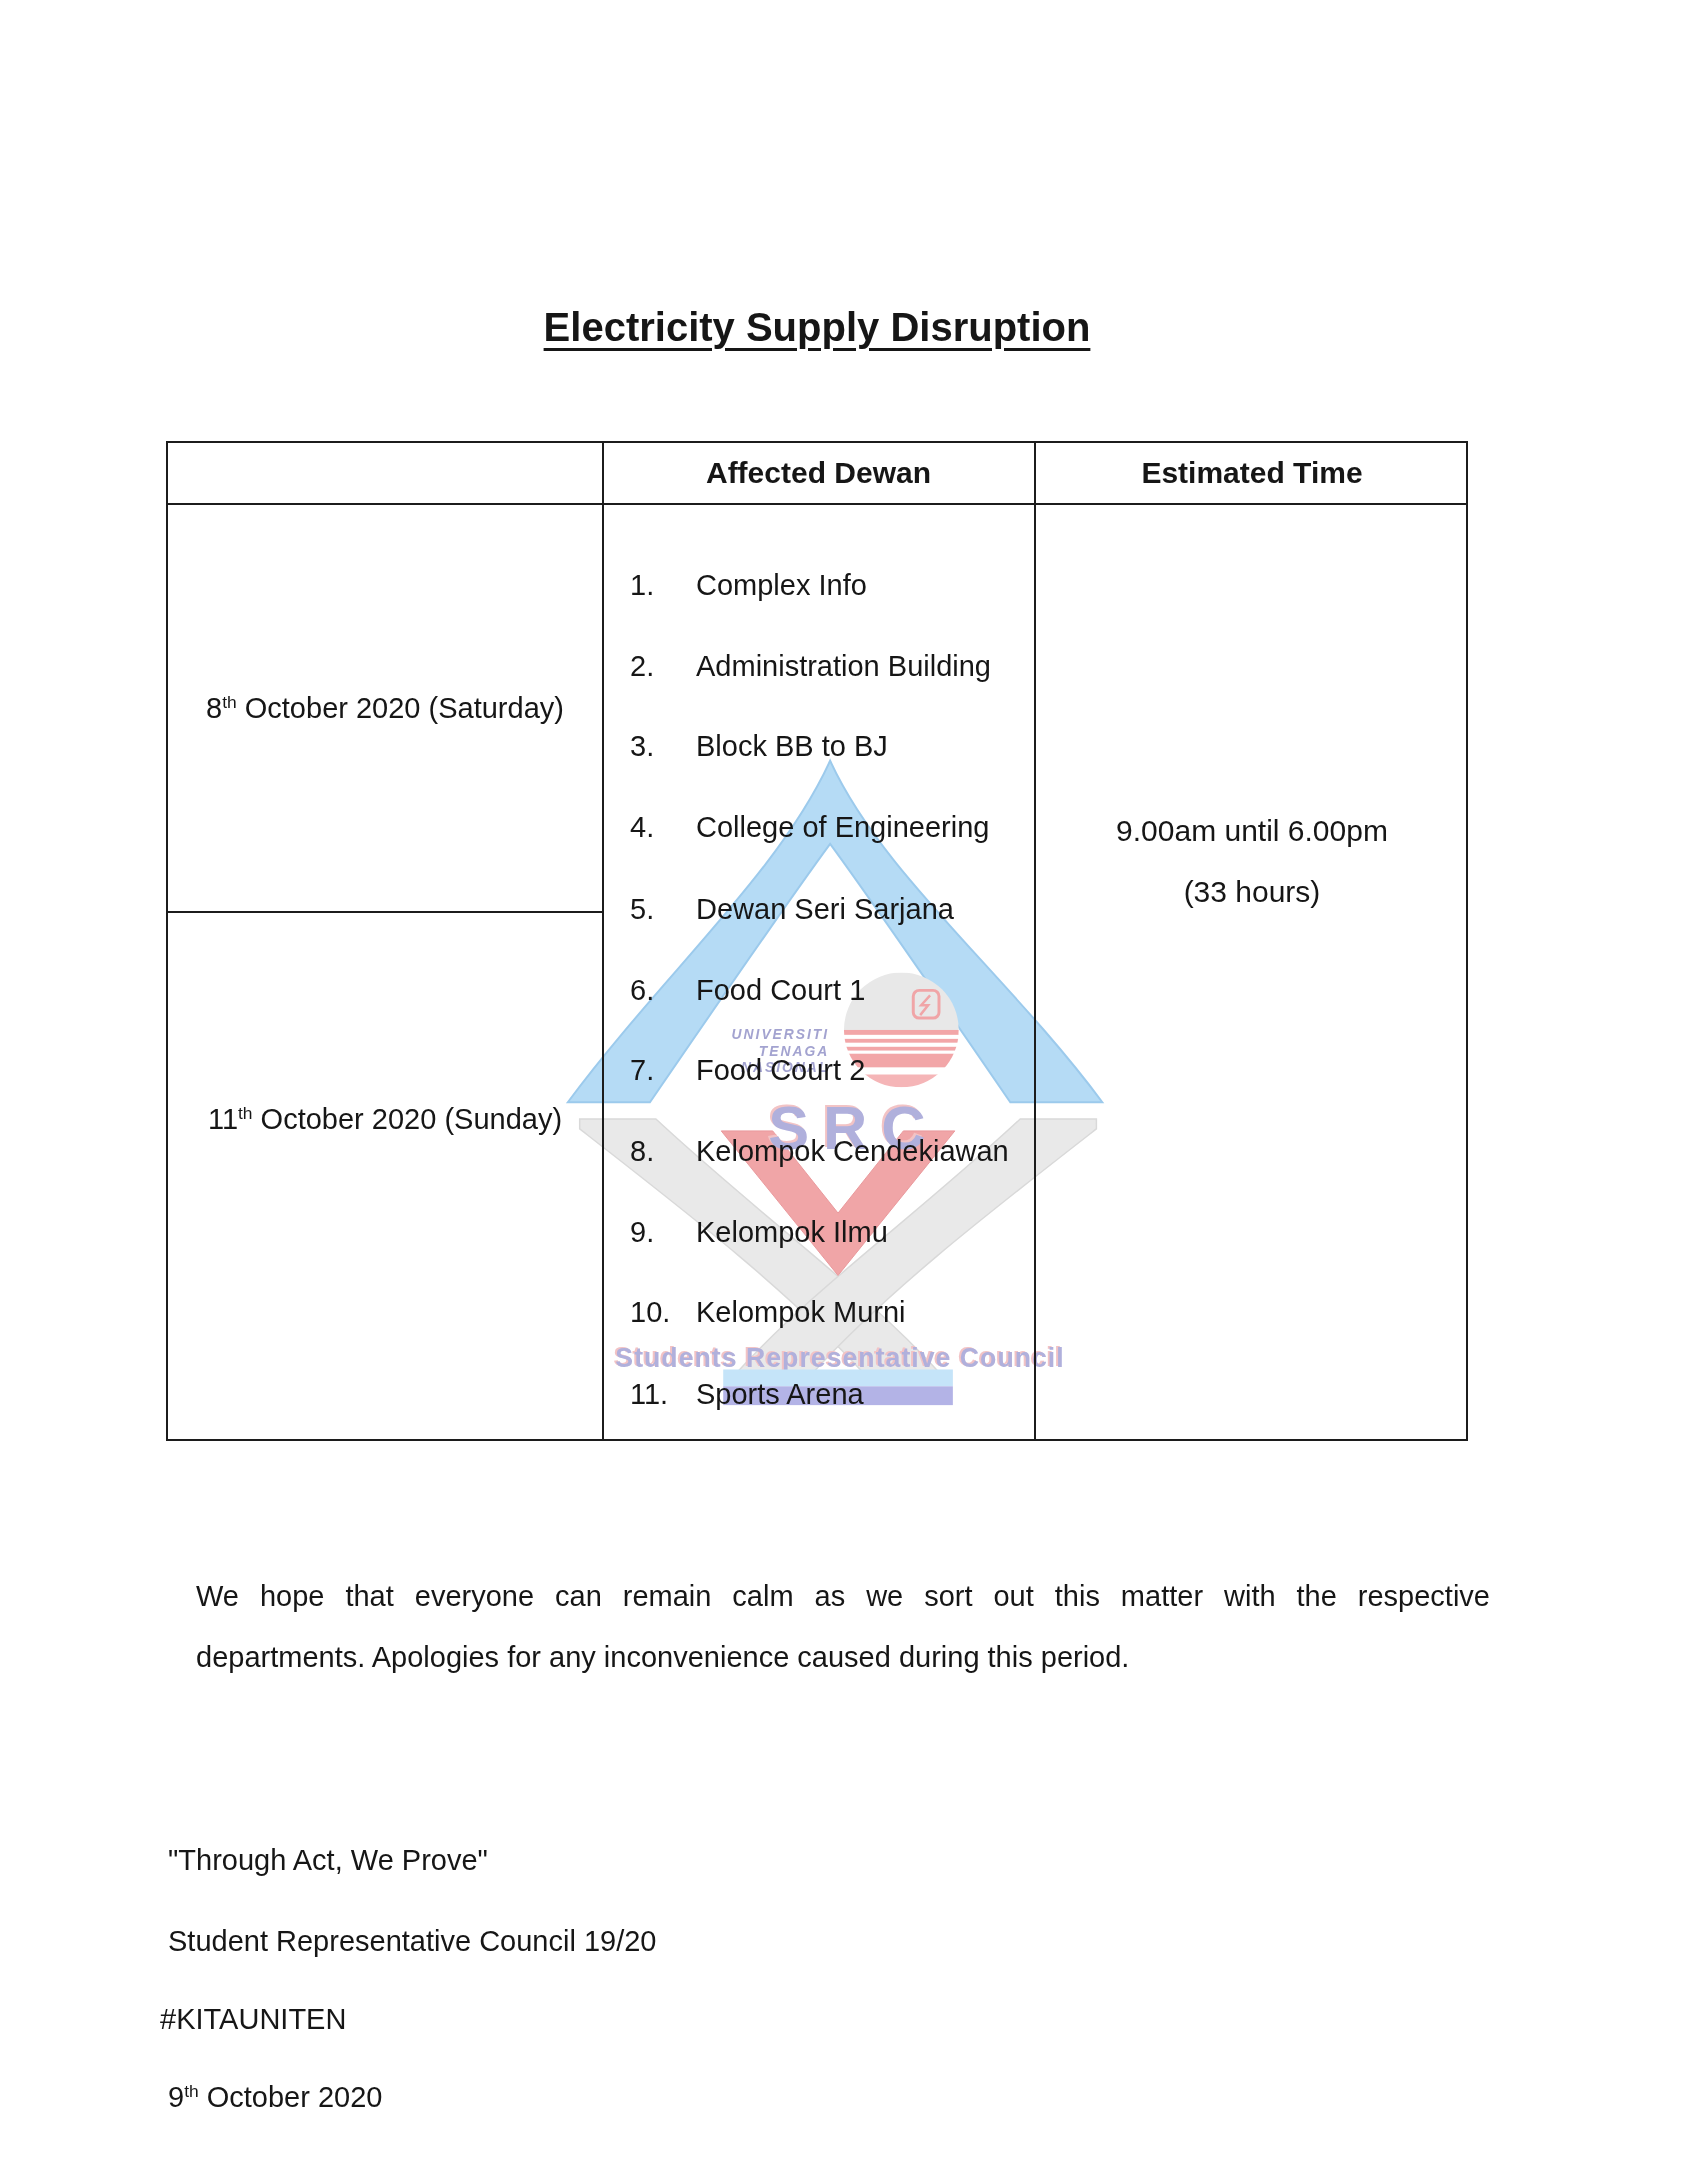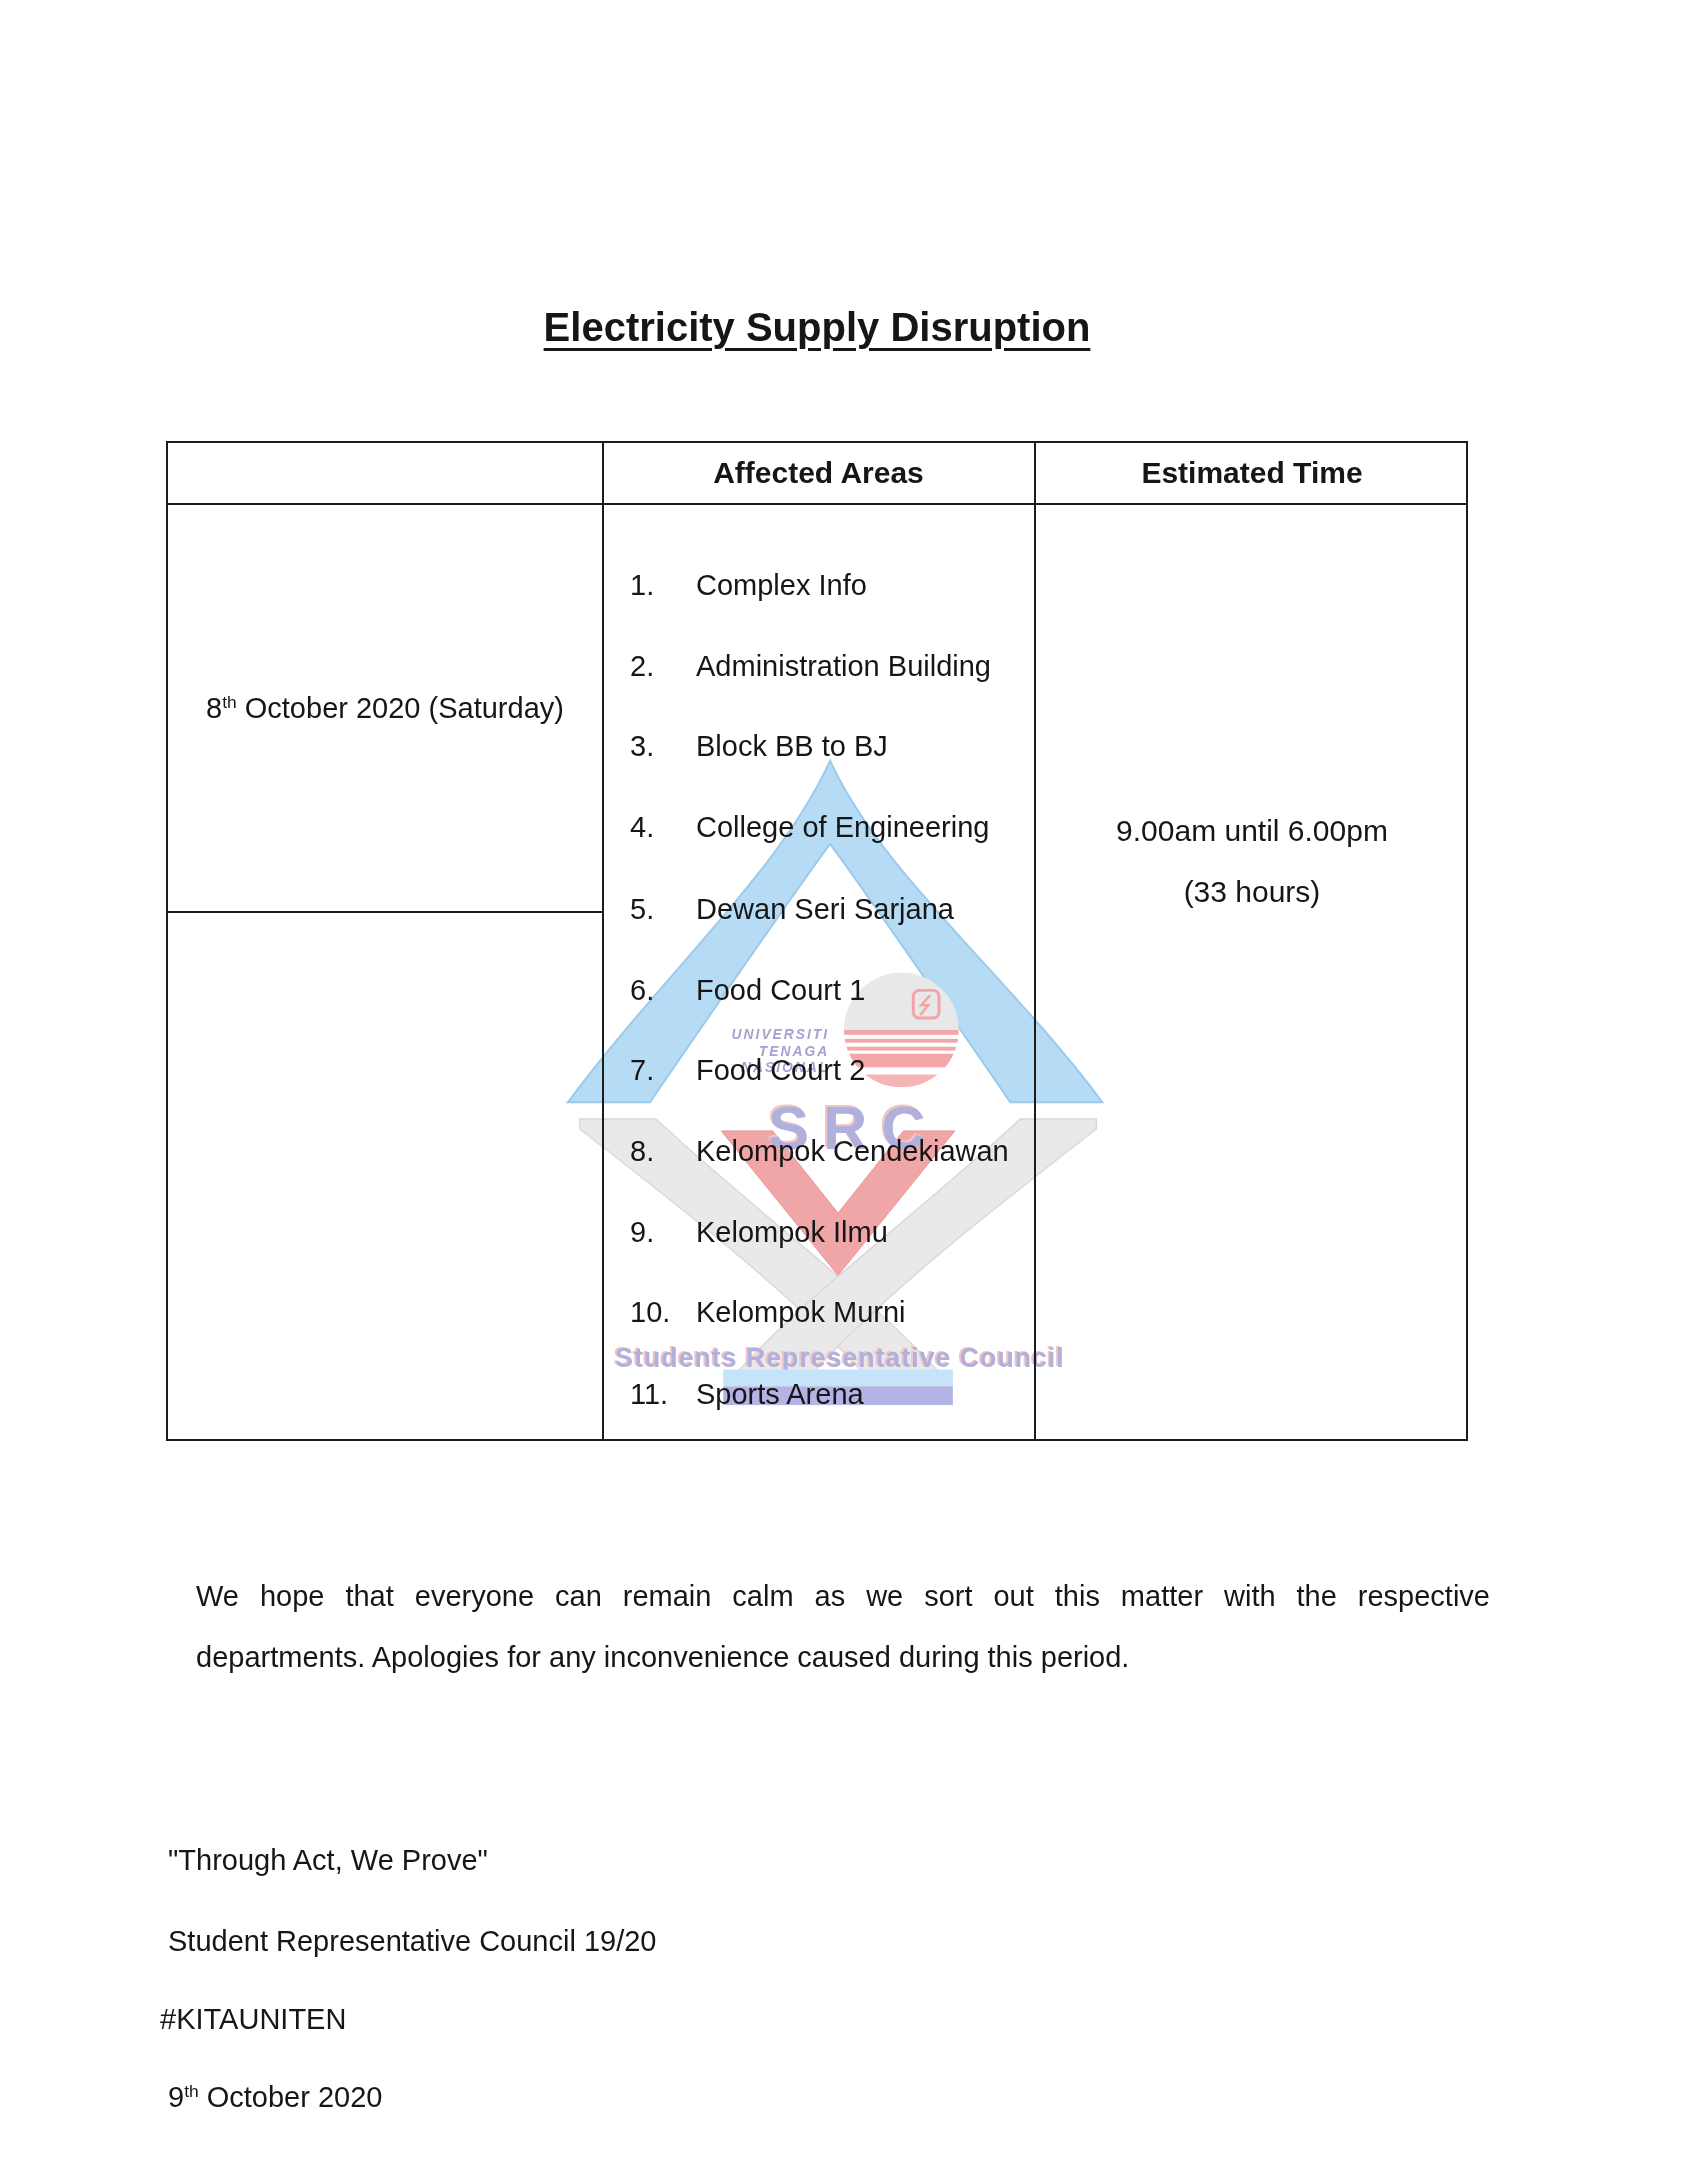--- a/index.html
+++ b/index.html
@@ -75,25 +75,28 @@
 
   <div class="abs title" style="left:166px;top:305px;width:1302px;z-index:4;">Electricity Supply Disruption</div>
 
   <div class="abs tbl" style="left:166px;top:441px;width:1302px;height:1000px;">
 
     <div class="abs gline" style="left:434px;top:0;width:2px;height:996px;"></div>
     <div class="abs gline" style="left:866px;top:0;width:2px;height:996px;"></div>
     <div class="abs gline" style="left:0;top:60px;width:1298px;height:2px;"></div>
     <div class="abs gline" style="left:0;top:468px;width:434px;height:2px;"></div>
 
-    <div class="abs hdr" style="left:434px;top:8px;width:433px;">Affected Areas</div>
+    <div class="abs hdr" style="left:434px;top:8px;width:433px;">Affected Dewan</div>
     <div class="abs hdr" style="left:866px;top:8px;width:436px;">Estimated Time</div>
 
     <div class="abs datecell" style="left:10px;top:243px;width:414px;">
       <span>8</span><span class="sup">th</span><span> October 2020 (Saturday)</span>
+    </div>
+    <div class="abs datecell" style="left:10px;top:654px;width:414px;">
+      <span>11</span><span class="sup">th</span><span> October 2020 (Sunday)</span>
     </div>
 
     <div class="abs" style="left:462px;top:122px;">
       <span class="abs item-num" style="left:0;top:0;">1.</span>
       <span class="abs item-label" style="left:66px;top:0;">Complex Info</span>
       </div>
     <div class="abs" style="left:462px;top:203px;">
       <span class="abs item-num" style="left:0;top:0;">2.</span>
       <span class="abs item-label" style="left:66px;top:0;">Administration Building</span>
       </div>

